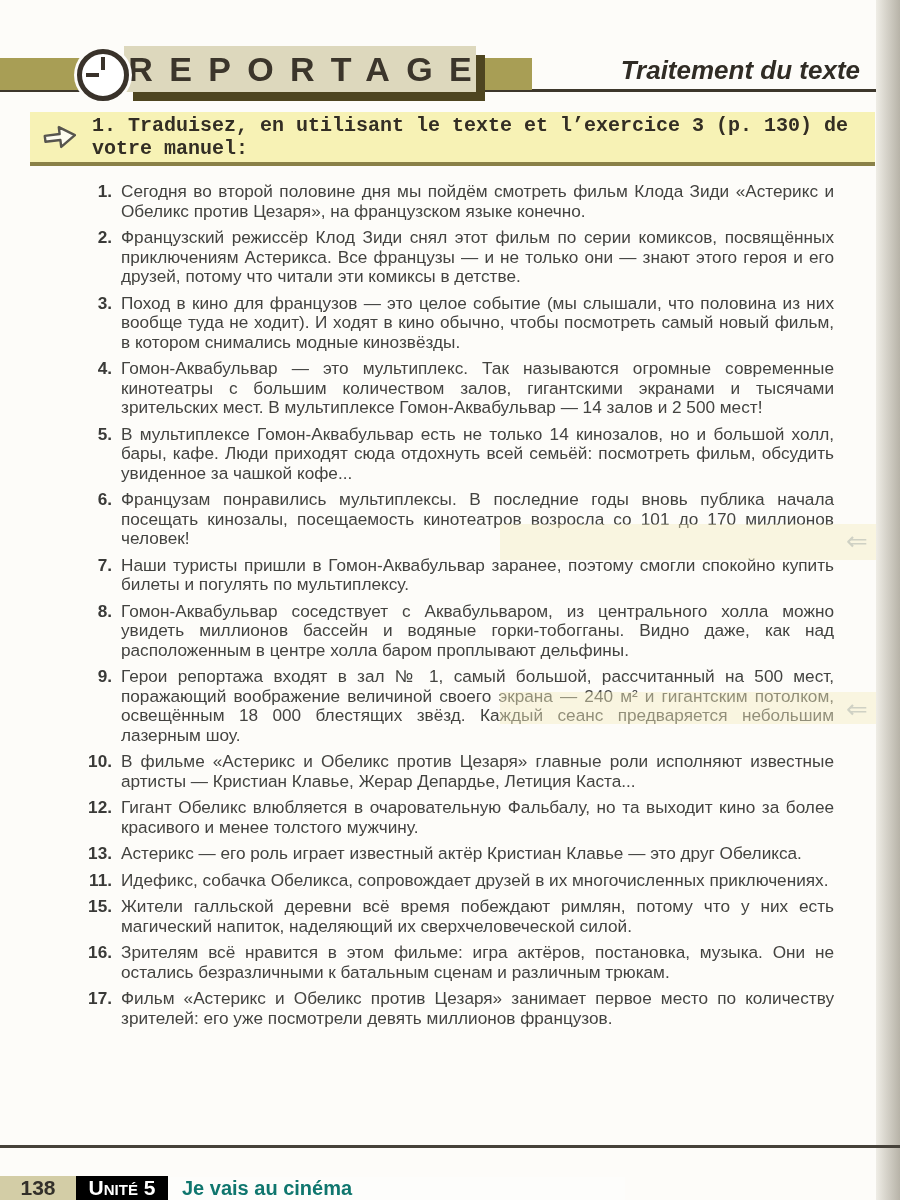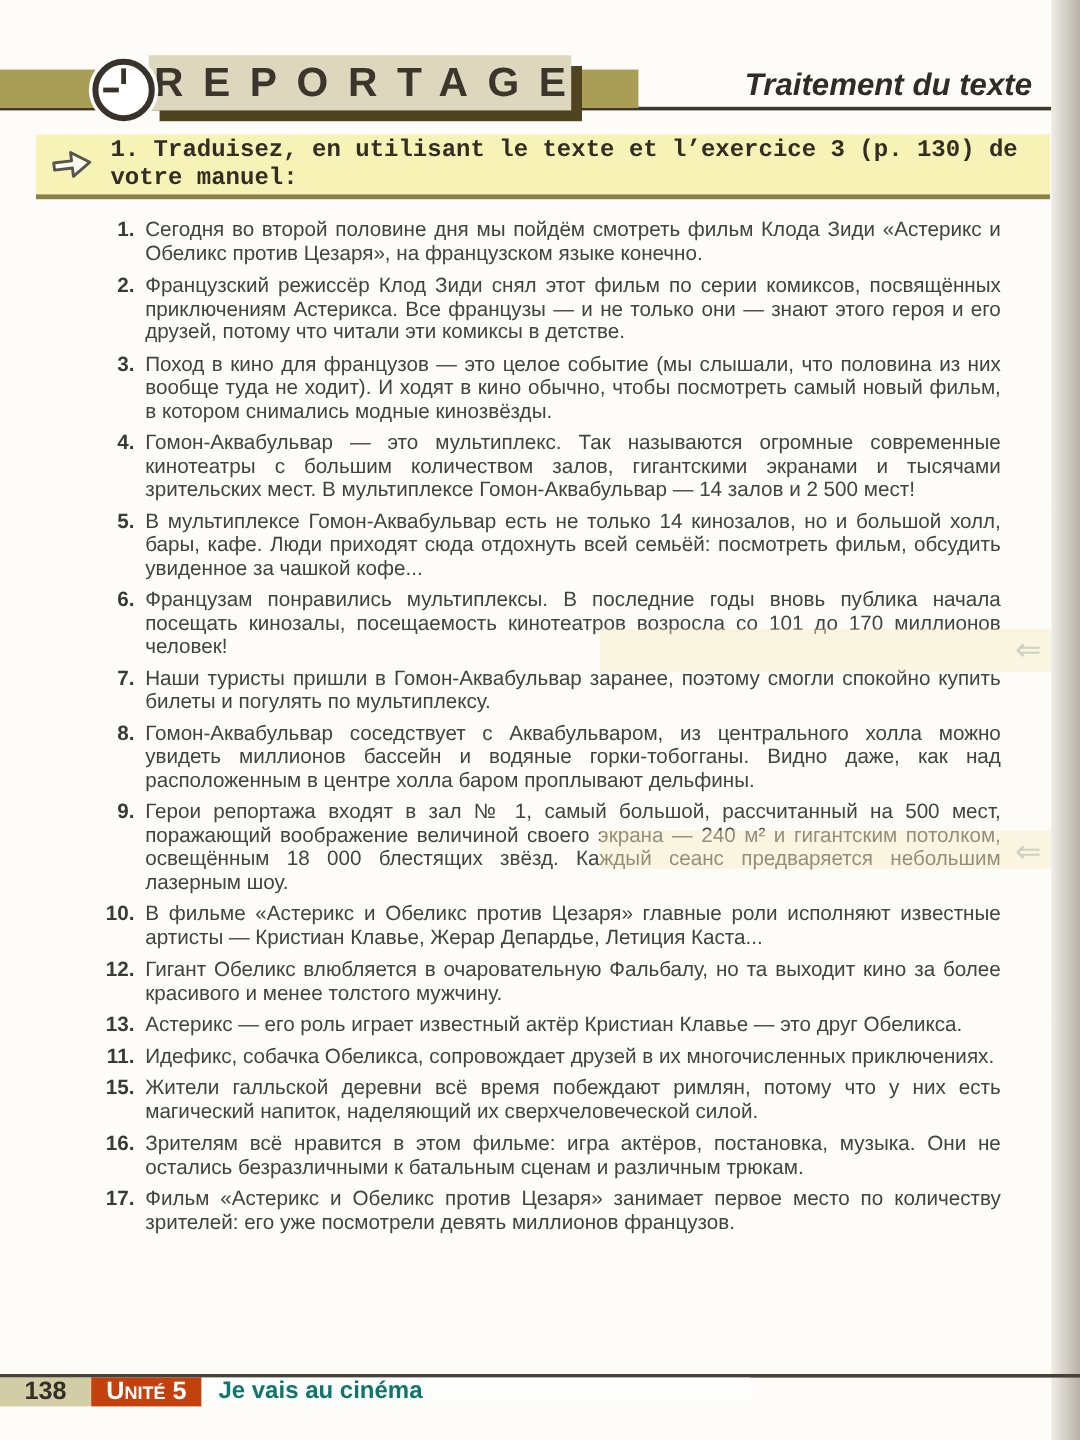--- a/index.html
+++ b/index.html
@@ -37,24 +37,24 @@
     font-size:17.2px;line-height:19.5px;}
   .item .txt{margin-left:9px;width:713px;text-align:justify;color:#434340;
     font-size:17.2px;line-height:19.5px;}
 
   
   .bleed{position:absolute;background:#f4eec0;opacity:0.45;}
   .bleed-arrow{position:absolute;color:#aeb4ae;opacity:0.55;font-size:26px;transform:scaleX(-1);}
 
   
   .footer{position:absolute;left:0;top:1145px;width:900px;height:55px;
-    border-top:3px solid #46423a;display:flex;align-items:flex-start;box-sizing:border-box;}
+    border-top:3px solid #46423a;display:flex;align-items:flex-end;box-sizing:border-box;}
   .f-page{flex:0 0 76px;background:#d3cda6;display:flex;align-items:center;justify-content:center;
     font-size:21px;font-weight:bold;color:#33302a;}
-  .f-unit{flex:0 0 92px;background:#c2410c;display:flex;align-items:center;justify-content:center;
+  .f-unit{flex:0 0 92px;background:#000000;display:flex;align-items:center;justify-content:center;
     font-size:21px;font-weight:bold;color:#ffffff;font-variant:small-caps;}
   .f-title{flex:1 1 auto;display:flex;align-items:center;padding-left:14px;
     font-size:20px;font-weight:bold;color:#0f766e;background:#fdfdfb;}
   .stripe{flex:0 0 auto;}
   .s1{width:45px;background:#cfc9a2;}
   .s2{width:90px;background:#b5aa74;}
   .s3{width:22px;background:#e8e3c8;}
   .s4{width:25px;background:#b5aa74;}
   .s5{width:44px;background:#d6d1b2;}
   .s6{width:27px;background:#b5aa74;}

